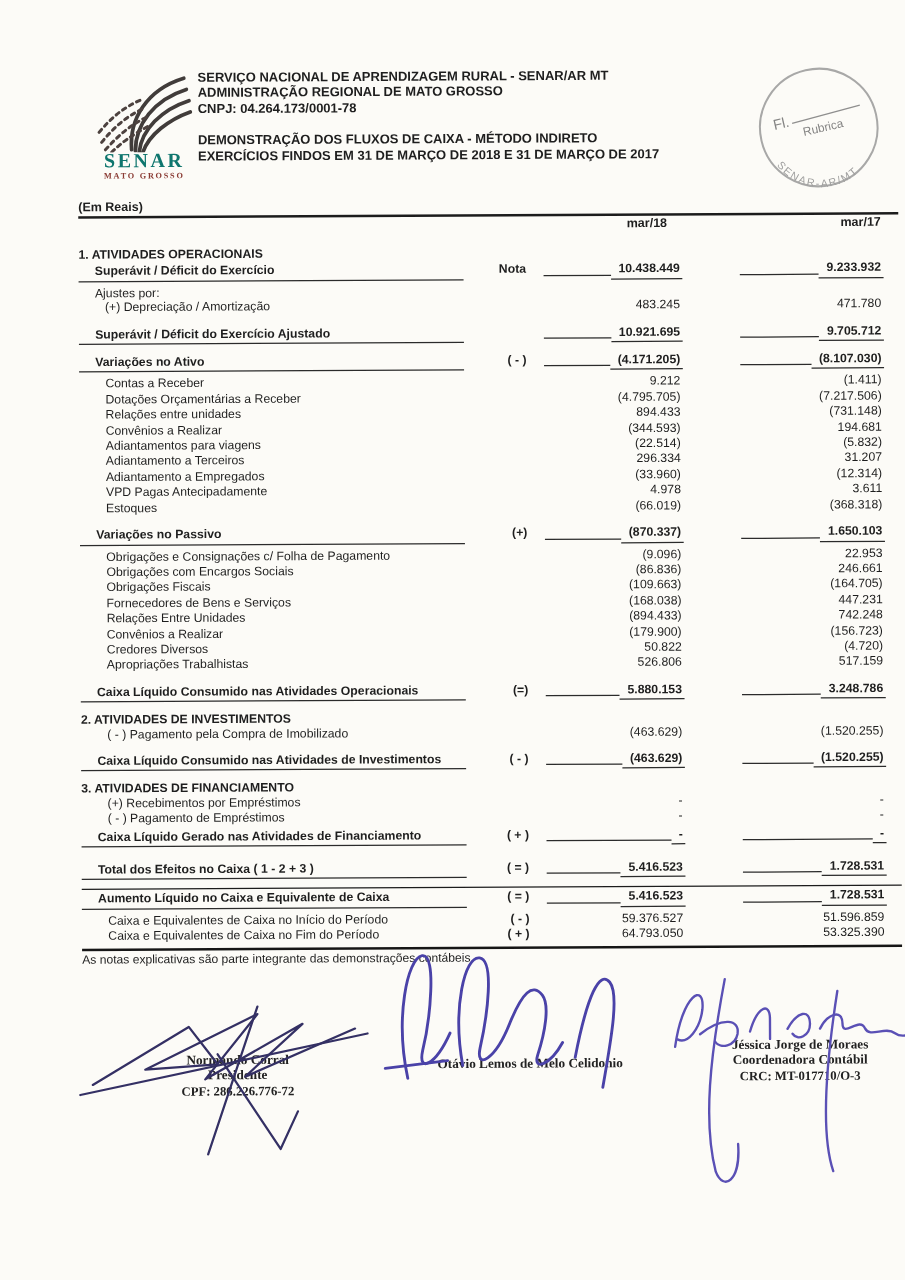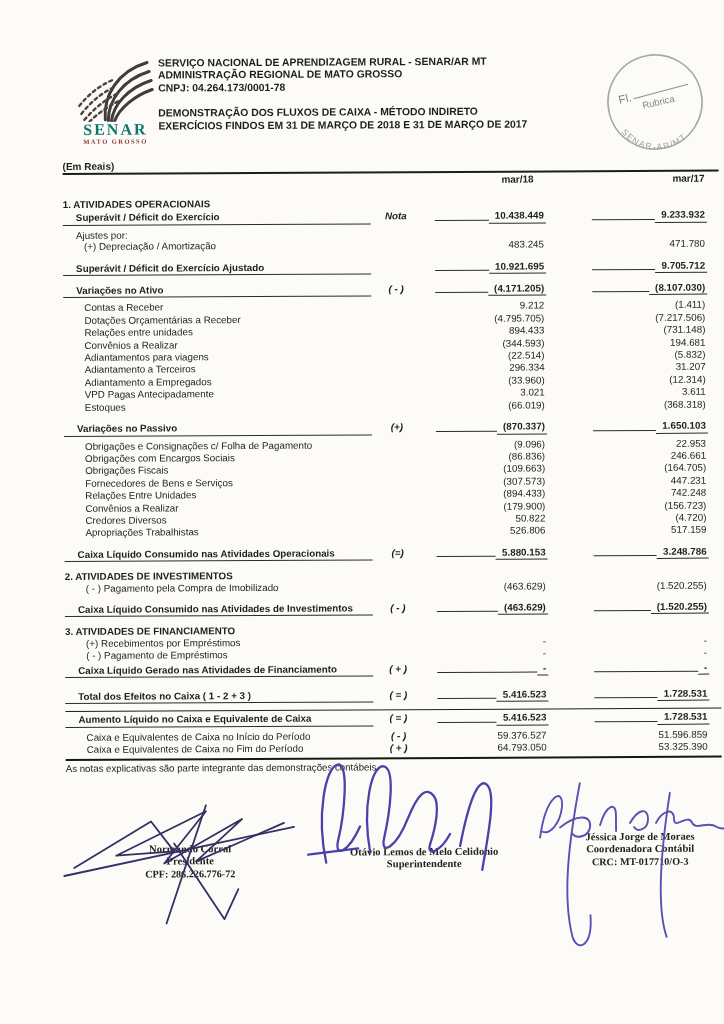--- a/index.html
+++ b/index.html
@@ -31,21 +31,21 @@
   #rows{font-size:9.8px;}
   .row{min-height:11.4px;line-height:11.4px;}
   .row.section{font-weight:bold;margin-top:9px;}
   .row.section .lbl{grid-column:1 / -1;padding-left:0;}
   .row.total{font-weight:bold;margin:2px 0 4px;}
   .row.sp{margin-top:9px;}
   .row.xl{margin-top:13px;}
   .lbl{padding-left:21px;}
   .row.total .lbl,.row.plain .lbl{padding-left:13px;}
   .row.total .lbl{border-bottom:1px solid #2b2b2b;}
-  .op{text-align:center;font-weight:bold;white-space:nowrap;font-style:italic;}
+  .op{text-align:right;font-weight:bold;white-space:nowrap;}
   .num{display:flex;align-items:flex-end;justify-content:flex-end;}
   .num .val{padding:0 2px 1px 6px;white-space:nowrap;}
   .num.c2 .val{margin-right:12px;}
   .row.total .num .lead{flex:1;border-bottom:1px solid #2b2b2b;margin-bottom:3px;}
   .row.total .num.c1 .lead{margin-left:14px;}
   .row.total .num.c2 .lead{margin-left:46px;}
   .row.total .num .val{border-bottom:1px solid #2b2b2b;}
   .row.total .num.c2 .val{border-bottom:1px solid #2b2b2b;}
   .rule{border-top:1.6px solid #1c1c1c;margin-top:7px;}
   .rule-thick{border-top:2.5px solid #161616;margin-top:2px;}
@@ -249,21 +249,21 @@
             <span class="val">(33.960)</span>
           </div>
           <div class="num c2">
             <span class="val">(12.314)</span>
           </div>
         </div>
         <div class="row grid detail">
           <div class="lbl">VPD Pagas Antecipadamente</div>
           <div class="op"></div>
           <div class="num c1">
-            <span class="val">3.021</span>
+            <span class="val">4.978</span>
           </div>
           <div class="num c2">
             <span class="val">3.611</span>
           </div>
         </div>
         <div class="row grid detail">
           <div class="lbl">Estoques</div>
           <div class="op"></div>
           <div class="num c1">
             <span class="val">(66.019)</span>
@@ -311,21 +311,21 @@
             <span class="val">(109.663)</span>
           </div>
           <div class="num c2">
             <span class="val">(164.705)</span>
           </div>
         </div>
         <div class="row grid detail">
           <div class="lbl">Fornecedores de Bens e Serviços</div>
           <div class="op"></div>
           <div class="num c1">
-            <span class="val">(307.573)</span>
+            <span class="val">(168.038)</span>
           </div>
           <div class="num c2">
             <span class="val">447.231</span>
           </div>
         </div>
         <div class="row grid detail">
           <div class="lbl">Relações Entre Unidades</div>
           <div class="op"></div>
           <div class="num c1">
             <span class="val">(894.433)</span>
@@ -488,21 +488,20 @@
 
     <div class="sigs">
 
       <div class="sig-block" style="left:8px;top:66px;width:232px;">
         <div class="sig-name">Normando Corral</div>
         <div class="sig-role">Presidente</div>
         <div class="sig-reg">CPF: 286.226.776-72</div>
       </div>
       <div class="sig-block" style="left:232px;top:70px;width:252px;">
         <div class="sig-name">Otávio Lemos de Melo Celidonio</div>
-        <div class="sig-role">Superintendente</div>
       </div>
       <div class="sig-block" style="left:462px;top:56px;width:224px;">
         <div class="sig-name">Jéssica Jorge de Moraes</div>
         <div class="sig-role">Coordenadora Contábil</div>
         <div class="sig-reg">CRC: MT-017710/O-3</div>
       </div>
 
       <svg class="sig-ink" style="left:-20px;top:-6px;" width="300" height="170" viewBox="0 0 300 170">
         <g fill="none" stroke="#343064" stroke-width="1.8" stroke-linejoin="round" stroke-linecap="round">
           <path d="M28,96 L105,50 L128,80 L70,84 L160,40 L118,92 L196,48 L150,90 L238,52"></path>

